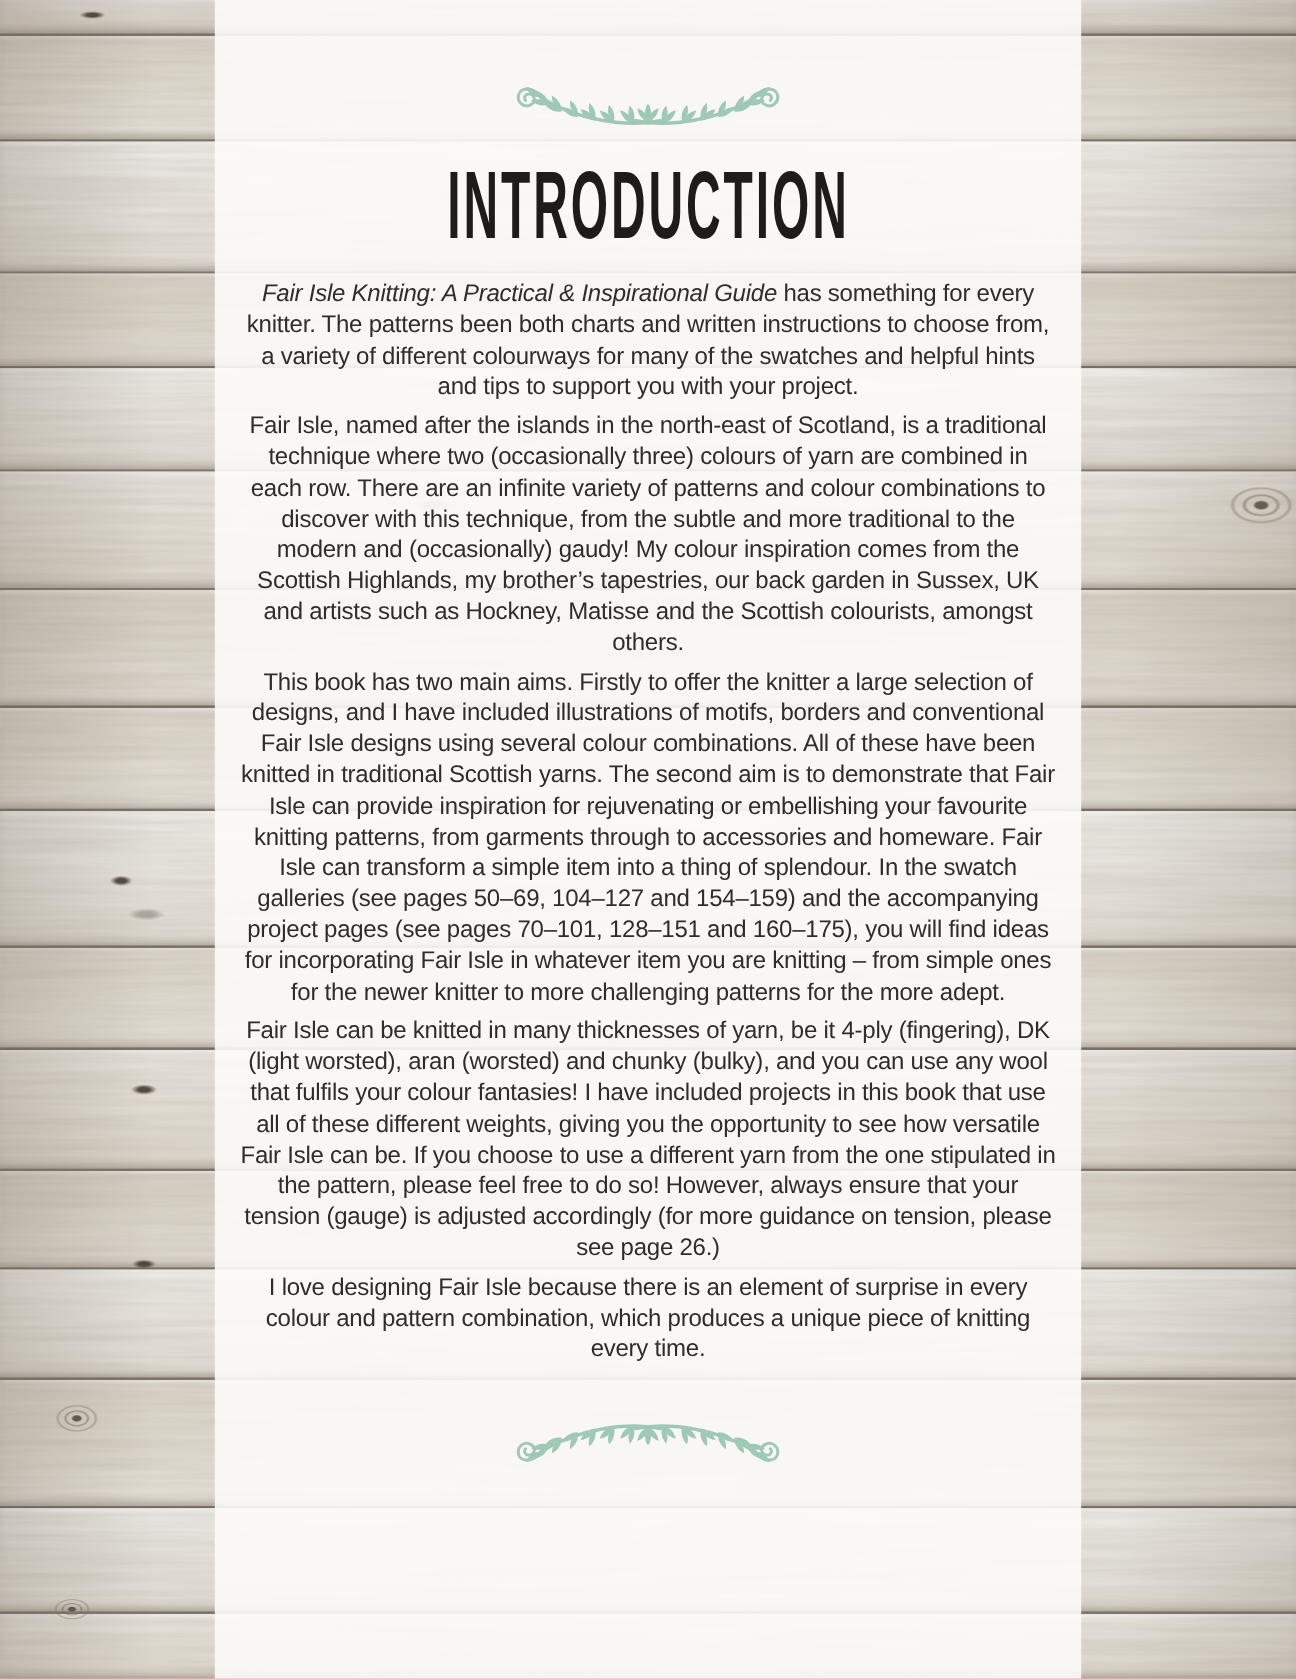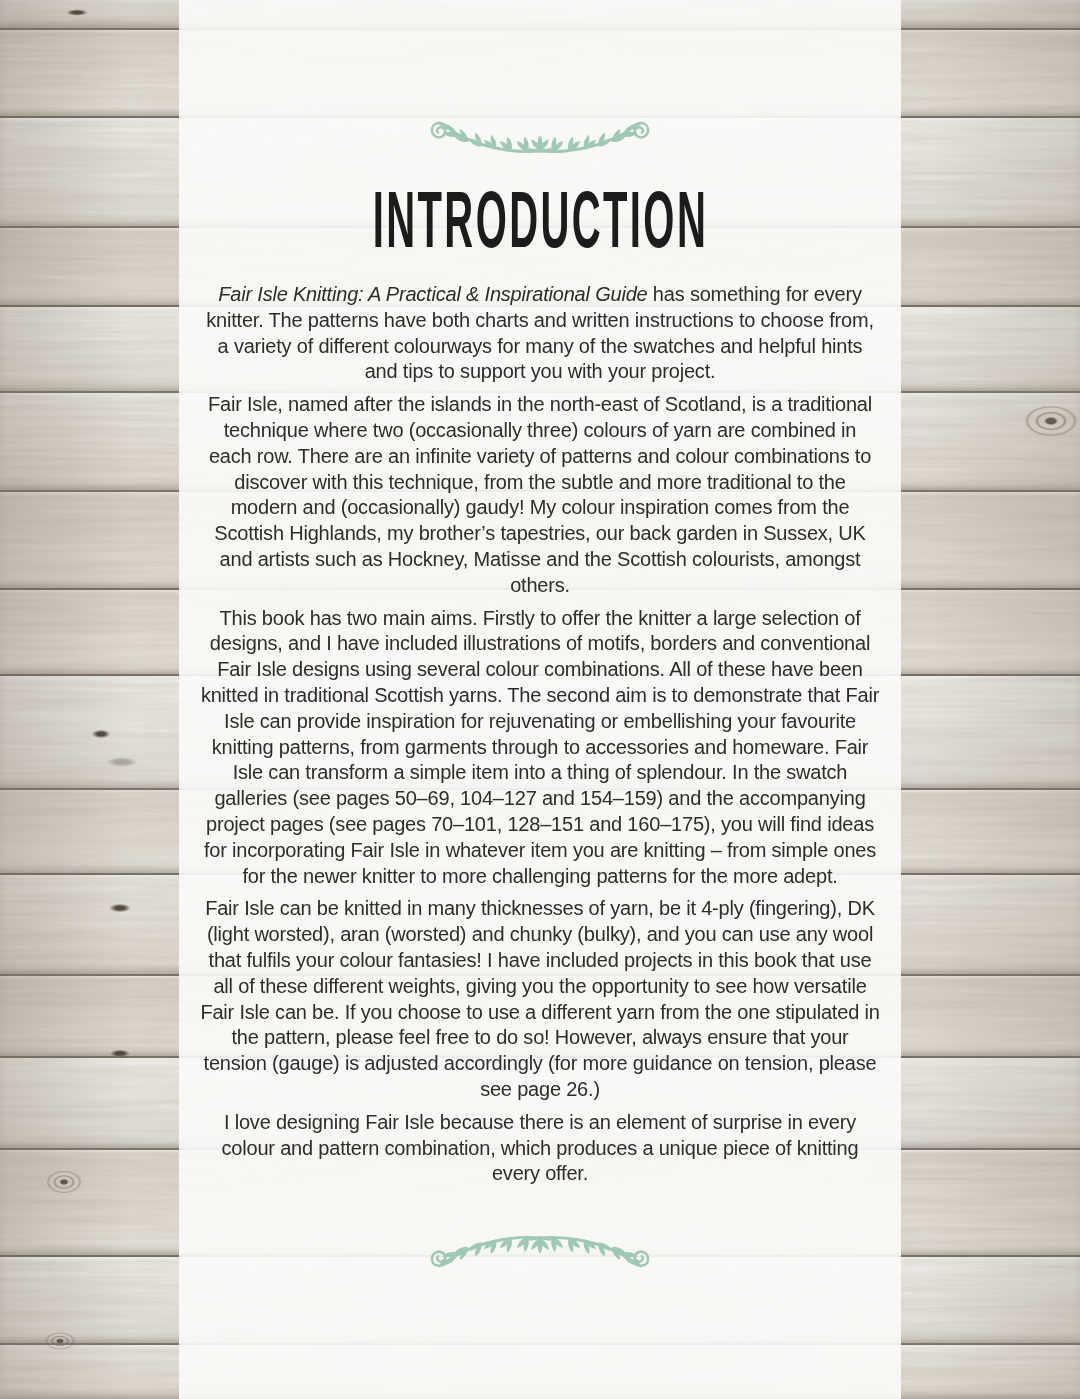--- a/index.html
+++ b/index.html
@@ -48,21 +48,21 @@
       rgba(110,96,80,.55) 36%, rgba(120,105,88,0) 42% 55%,
       rgba(110,96,80,.40) 61%, rgba(120,105,88,0) 68%);
   }
   .knot--faint{opacity:.35;}
 
   
   .panel{
     position:absolute;left:179px;top:0;width:722px;height:1399px;
     background:var(--panel-bg);
     text-align:center;
-    padding:116px 21px 0;
+    padding:67px 21px 0;
   }
 
   .ornament{height:48px;color:var(--ornament-color);line-height:0;}
   .ornament svg{width:232px;height:48px;}
   .ornament--bottom{margin-top:38px;transform:scaleY(-1);}
 
   h1.title{
     margin:14px 0 0;line-height:84px;height:84px;
     font-size:80px;font-weight:bold;color:var(--title-color);
     white-space:nowrap;
@@ -157,25 +157,25 @@
         <use href="#laurel-branch"></use>
         <use href="#laurel-branch" transform="translate(240 0) scale(-1 1)"></use>
       </svg>
     </div>
 
     <h1 class="title">
       <span class="title-inner">INTRODUCTION</span>
     </h1>
 
     <div class="paragraphs">
-        <p class="para"><em>Fair Isle Knitting: A Practical &amp; Inspirational Guide</em><span> has something for every knitter. The patterns have both charts and written instructions to choose from, a variety of different colourways for many of the swatches and helpful hints and tips to support you with your project.</span></p>
+        <p class="para"><em>Fair Isle Knitting: A Practical &amp; Inspirational Guide</em><span> has something for every knitter. The patterns been both charts and written instructions to choose from, a variety of different colourways for many of the swatches and helpful hints and tips to support you with your project.</span></p>
         <p class="para"><span>Fair Isle, named after the islands in the north-east of Scotland, is a traditional technique where two (occasionally three) colours of yarn are combined in each row. There are an infinite variety of patterns and colour combinations to discover with this technique, from the subtle and more traditional to the modern and (occasionally) gaudy! My colour inspiration comes from the Scottish Highlands, my brother’s tapestries, our back garden in Sussex, UK and artists such as Hockney, Matisse and the Scottish colourists, amongst others.</span></p>
         <p class="para"><span>This book has two main aims. Firstly to offer the knitter a large selection of designs, and I have included illustrations of motifs, borders and conventional Fair Isle designs using several colour combinations. All of these have been knitted in traditional Scottish yarns. The second aim is to demonstrate that Fair Isle can provide inspiration for rejuvenating or embellishing your favourite knitting patterns, from garments through to accessories and homeware. Fair Isle can transform a simple item into a thing of splendour. In the swatch galleries (see pages 50–69, 104–127 and 154–159) and the accompanying project pages (see pages 70–101, 128–151 and 160–175), you will find ideas for incorporating Fair Isle in whatever item you are knitting – from simple ones for the newer knitter to more challenging patterns for the more adept.</span></p>
         <p class="para"><span>Fair Isle can be knitted in many thicknesses of yarn, be it 4-ply (fingering), DK (light worsted), aran (worsted) and chunky (bulky), and you can use any wool that fulfils your colour fantasies! I have included projects in this book that use all of these different weights, giving you the opportunity to see how versatile Fair Isle can be. If you choose to use a different yarn from the one stipulated in the pattern, please feel free to do so! However, always ensure that your tension (gauge) is adjusted accordingly (for more guidance on tension, please see page 26.)</span></p>
-        <p class="para"><span>I love designing Fair Isle because there is an element of surprise in every colour and pattern combination, which produces a unique piece of knitting every offer.</span></p>
+        <p class="para"><span>I love designing Fair Isle because there is an element of surprise in every colour and pattern combination, which produces a unique piece of knitting every time.</span></p>
       </div>
 
     <div class="ornament ornament--bottom">
       <svg viewBox="0 0 240 50" aria-hidden="true">
         <use href="#laurel-branch"></use>
         <use href="#laurel-branch" transform="translate(240 0) scale(-1 1)"></use>
       </svg>
     </div>
 
   </div>

